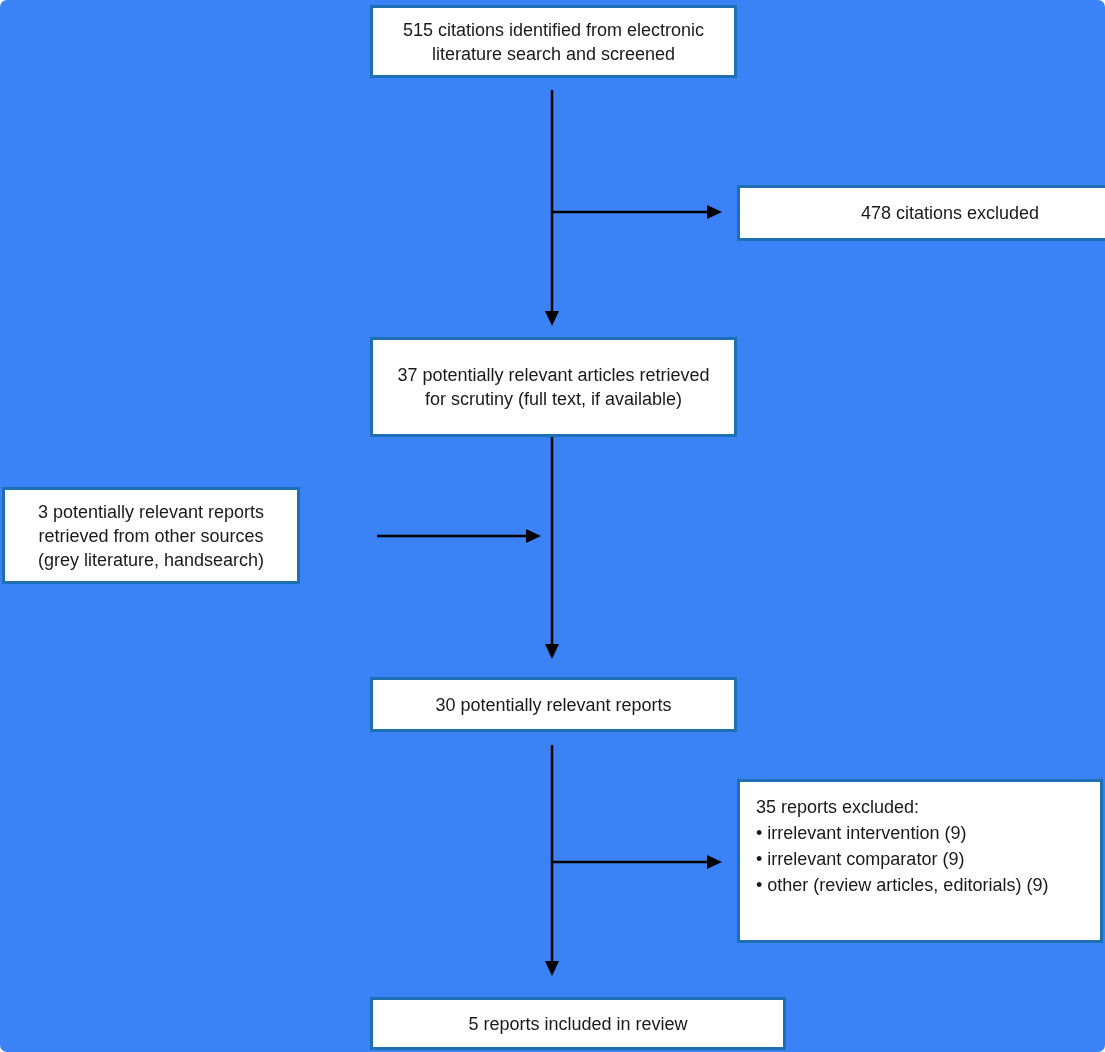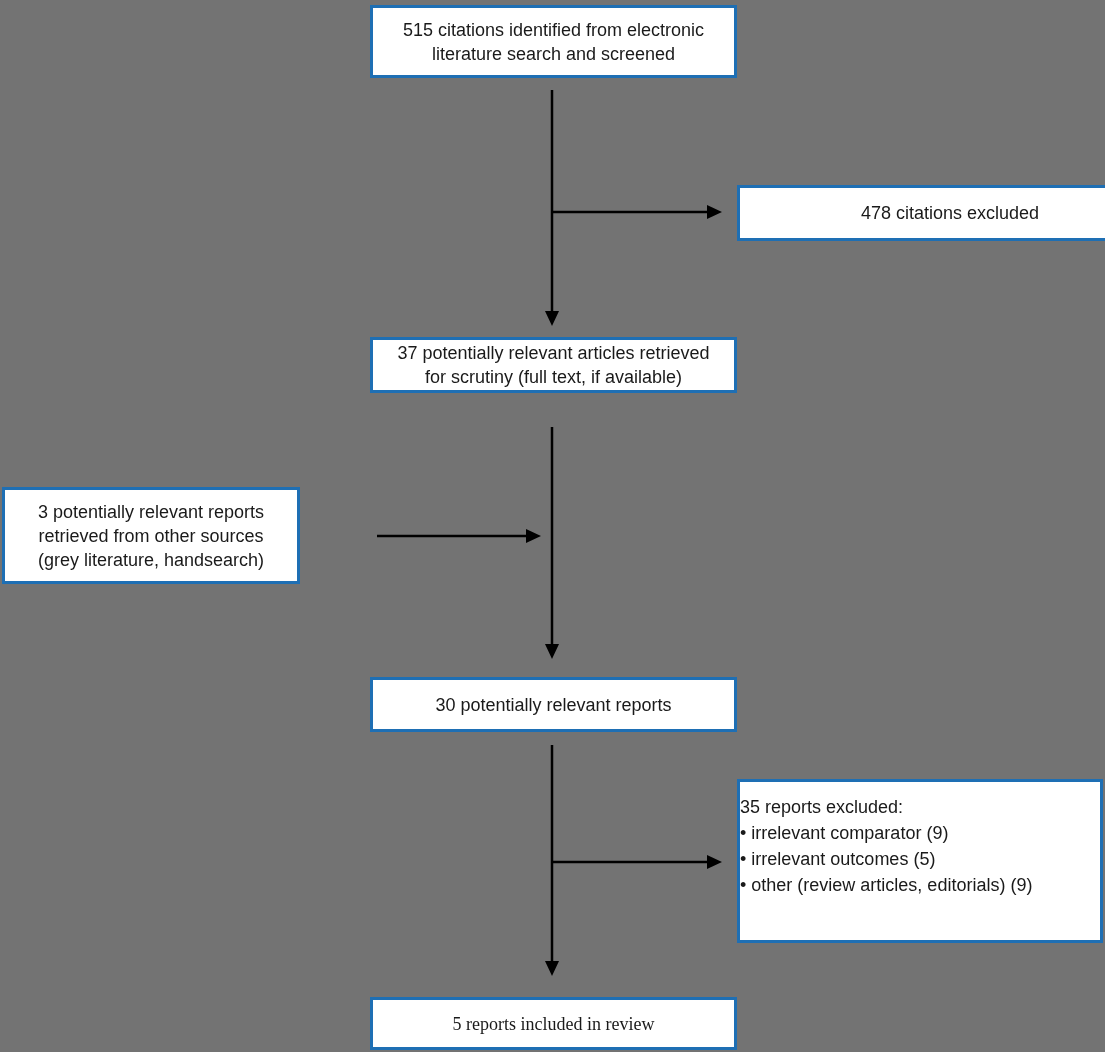--- a/index.html
+++ b/index.html
@@ -5,22 +5,23 @@
   html, body {
     margin: 0;
     padding: 0;
     background: #ffffff;
     font-family: "Liberation Sans", "DejaVu Sans", sans-serif;
   }
   .canvas {
     position: relative;
     width: 1105px;
     height: 1052px;
-    background: #737373;
+    background: #3b82f6;
     overflow: hidden;
+    border-radius: 7px;
   }
   .arrows {
     position: absolute;
     left: 0; top: 0;
     width: 1105px;
     height: 1052px;
     pointer-events: none;
   }
   .box {
     position: absolute;
@@ -31,30 +32,30 @@
     font-size: 18px;
     line-height: 24px;
     display: flex;
     align-items: center;
     justify-content: center;
     text-align: center;
   }
   .box .txt { display: block; padding: 0 14px; }
   .box-screened        { left: 370px; top: 5px;   width: 367px; height: 73px; }
   .box-cit-excluded    { left: 737px; top: 185px; width: 426px; height: 56px; }
-  .box-articles        { left: 370px; top: 337px; width: 367px; height: 56px; }
+  .box-articles        { left: 370px; top: 337px; width: 367px; height: 100px; }
   .box-other-sources   { left: 2px;   top: 487px; width: 298px; height: 97px; }
   .box-relevant        { left: 370px; top: 677px; width: 367px; height: 55px; }
-  .box-included        { left: 370px; top: 997px; width: 367px; height: 53px; font-family: Liberation Serif, serif; }
+  .box-included        { left: 370px; top: 997px; width: 416px; height: 53px; }
   .box-rep-excluded {
     left: 737px; top: 779px; width: 366px; height: 164px;
     display: block;
     text-align: left;
     line-height: 26px;
-    padding: 12px 10px 0 0;
+    padding: 12px 10px 0 16px;
   }
   .box-rep-excluded ul {
     margin: 0; padding: 0; list-style: none;
   }
   .box-rep-excluded li::before {
     content: "\2022\00a0";
   }
 </style>
 </head>
 <body>
@@ -91,22 +92,22 @@
     <span class="txt">3 potentially relevant reports retrieved from other sources (grey literature, handsearch)</span>
   </div>
 
   <div class="box box-relevant">
     <span class="txt">30 potentially relevant reports</span>
   </div>
 
   <div class="box box-rep-excluded">
     <div>35 reports excluded:</div>
     <ul>
+      <li>irrelevant intervention (9)</li>
       <li>irrelevant comparator (9)</li>
-      <li>irrelevant outcomes (5)</li>
       <li>other (review articles, editorials) (9)</li>
     </ul>
   </div>
 
   <div class="box box-included">
     <span class="txt">5 reports included in review</span>
   </div>
 
 </div>
 

